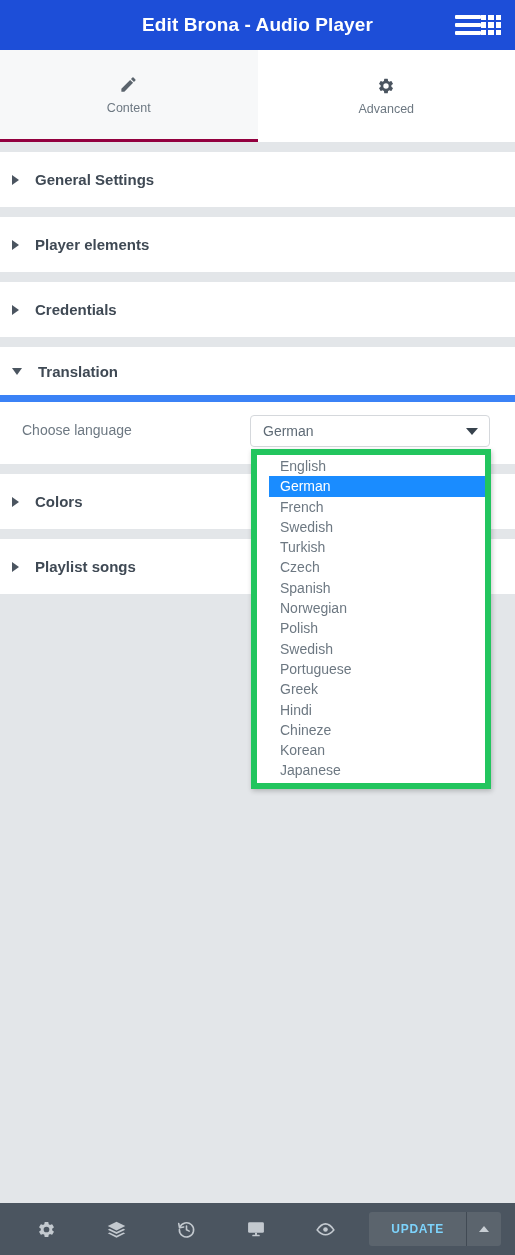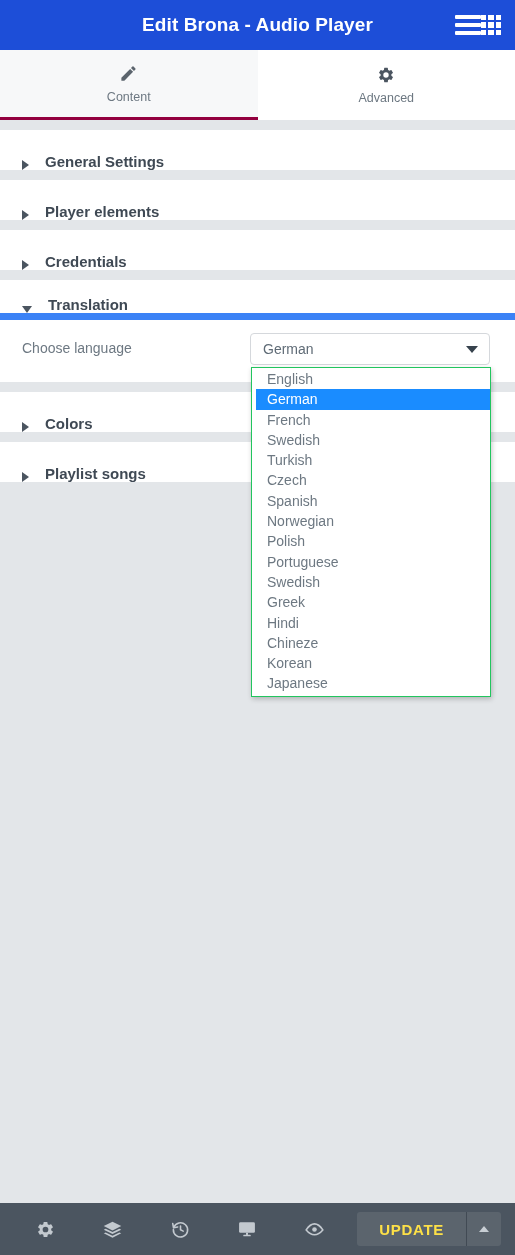--- a/index.html
+++ b/index.html
@@ -68,21 +68,21 @@
     gap: 2px;
     cursor: pointer;
   }
   .grid-icon i {
     background: #ffffff;
     display: block;
   }
 
   
   .tabs {
-    height: 70px;
+    height: 92px;
     display: flex;
     background: #ffffff;
     flex: 0 0 auto;
   }
   .tab {
     flex: 1 1 0;
     display: flex;
     flex-direction: column;
     align-items: center;
     justify-content: center;
@@ -112,24 +112,24 @@
     background: #e3e6e9;
     overflow: hidden;
     position: relative;
   }
   .sep {
     height: 10px;
     background: #e3e6e9;
   }
   .accordion {
     background: #ffffff;
-    height: 40px;
-    display: flex;
-    align-items: flex-end;
-    padding-left: 22px;
+    height: 55px;
+    display: flex;
+    align-items: center;
+    padding-left: 12px;
     box-sizing: border-box;
     cursor: pointer;
   }
   .accordion.open {
     border-bottom: 7px solid #3b82f6;
   }
   .caret {
     width: 0;
     height: 0;
     margin-right: 16px;
@@ -194,24 +194,24 @@
     border-left: 6px solid transparent;
     border-right: 6px solid transparent;
     border-top: 7px solid #37424d;
   }
   .options {
     position: absolute;
     top: 34px;
     left: 1px;
     width: 240px;
     background: #ffffff;
-    border: 1px solid #22c55e;
+    border: 6px solid #22c55e;
     box-shadow: 1px 2px 5px rgba(0,0,0,0.22);
     box-sizing: border-box;
-    padding: 1px 0 2px 4px;
+    padding: 1px 0 2px 12px;
     z-index: 40;
   }
   .option {
     height: 20.3px;
     line-height: 20.3px;
     padding-left: 11px;
     font-size: 14px;
     color: #6d7882;
     white-space: nowrap;
     cursor: pointer;
@@ -253,22 +253,22 @@
     border-radius: 3px;
     overflow: hidden;
     margin-right: 6px;
     flex: 0 0 auto;
   }
   .update-btn {
     display: flex;
     align-items: center;
     justify-content: center;
     padding: 0 22px;
-    color: #fde047;
-    font-size: 15px;
+    color: #7dd3fc;
+    font-size: 12px;
     font-weight: bold;
     letter-spacing: 0.7px;
     cursor: pointer;
   }
   .update-divider {
     width: 1px;
     background: #414a54;
   }
   .update-caret-btn {
     display: flex;
@@ -371,22 +371,22 @@
           <div class="options" id="options-list">
               <div class="option">English</div>
               <div class="option selected">German</div>
               <div class="option">French</div>
               <div class="option">Swedish</div>
               <div class="option">Turkish</div>
               <div class="option">Czech</div>
               <div class="option">Spanish</div>
               <div class="option">Norwegian</div>
               <div class="option">Polish</div>
+              <div class="option">Swedish</div>
               <div class="option">Portuguese</div>
-              <div class="option">Swedish</div>
               <div class="option">Greek</div>
               <div class="option">Hindi</div>
               <div class="option">Chineze</div>
               <div class="option">Korean</div>
               <div class="option">Japanese</div>
             </div>
         </div>
       </div>
     </div>
 

